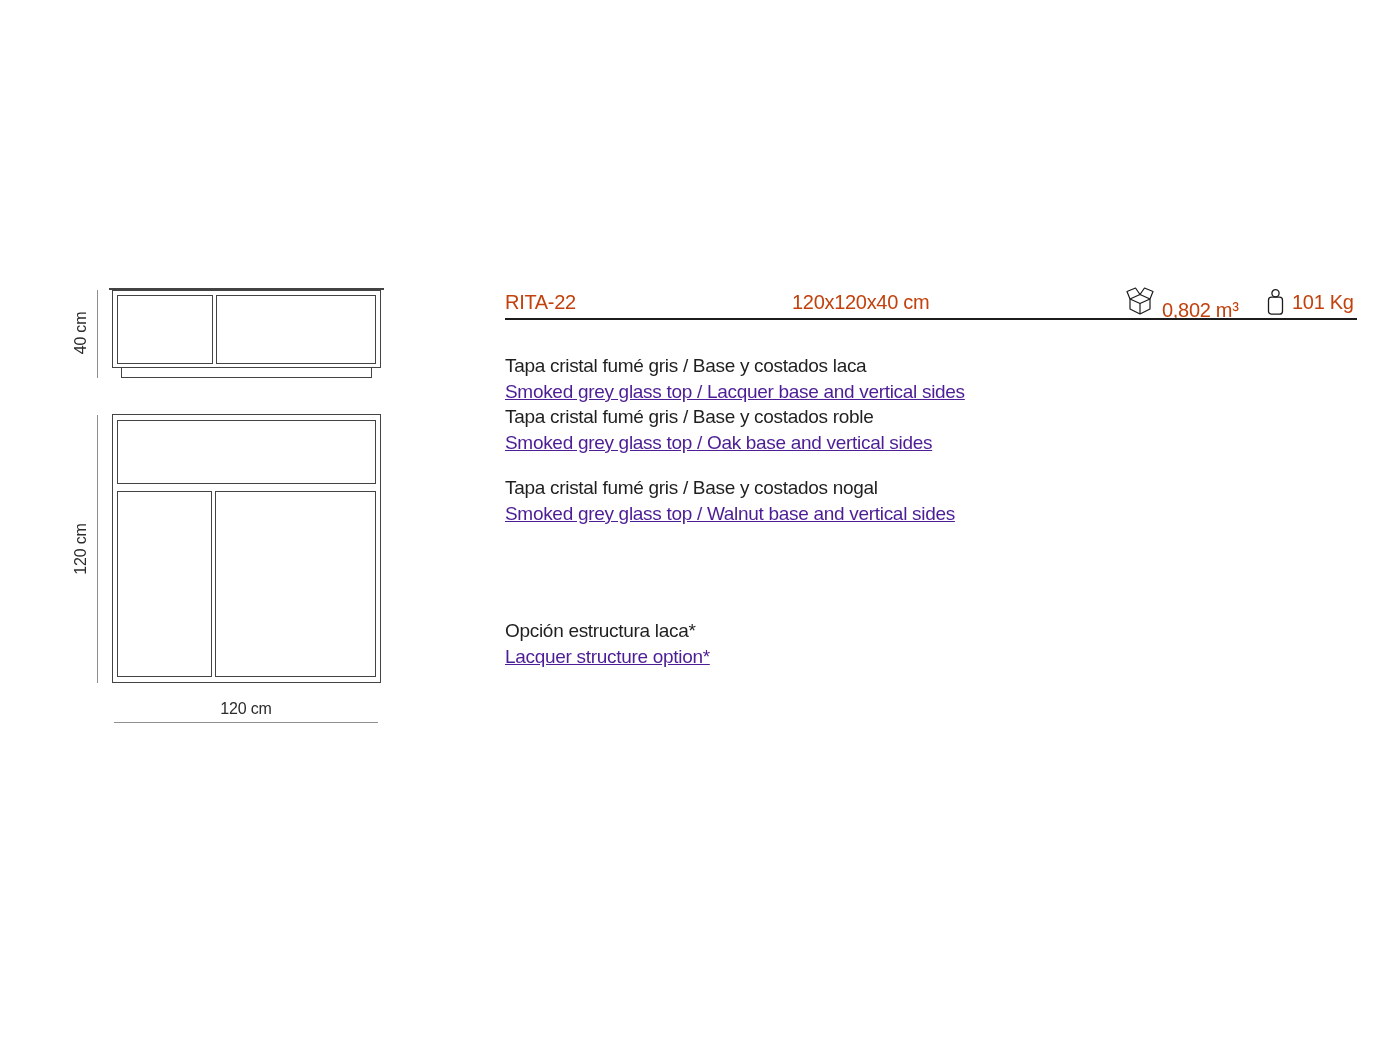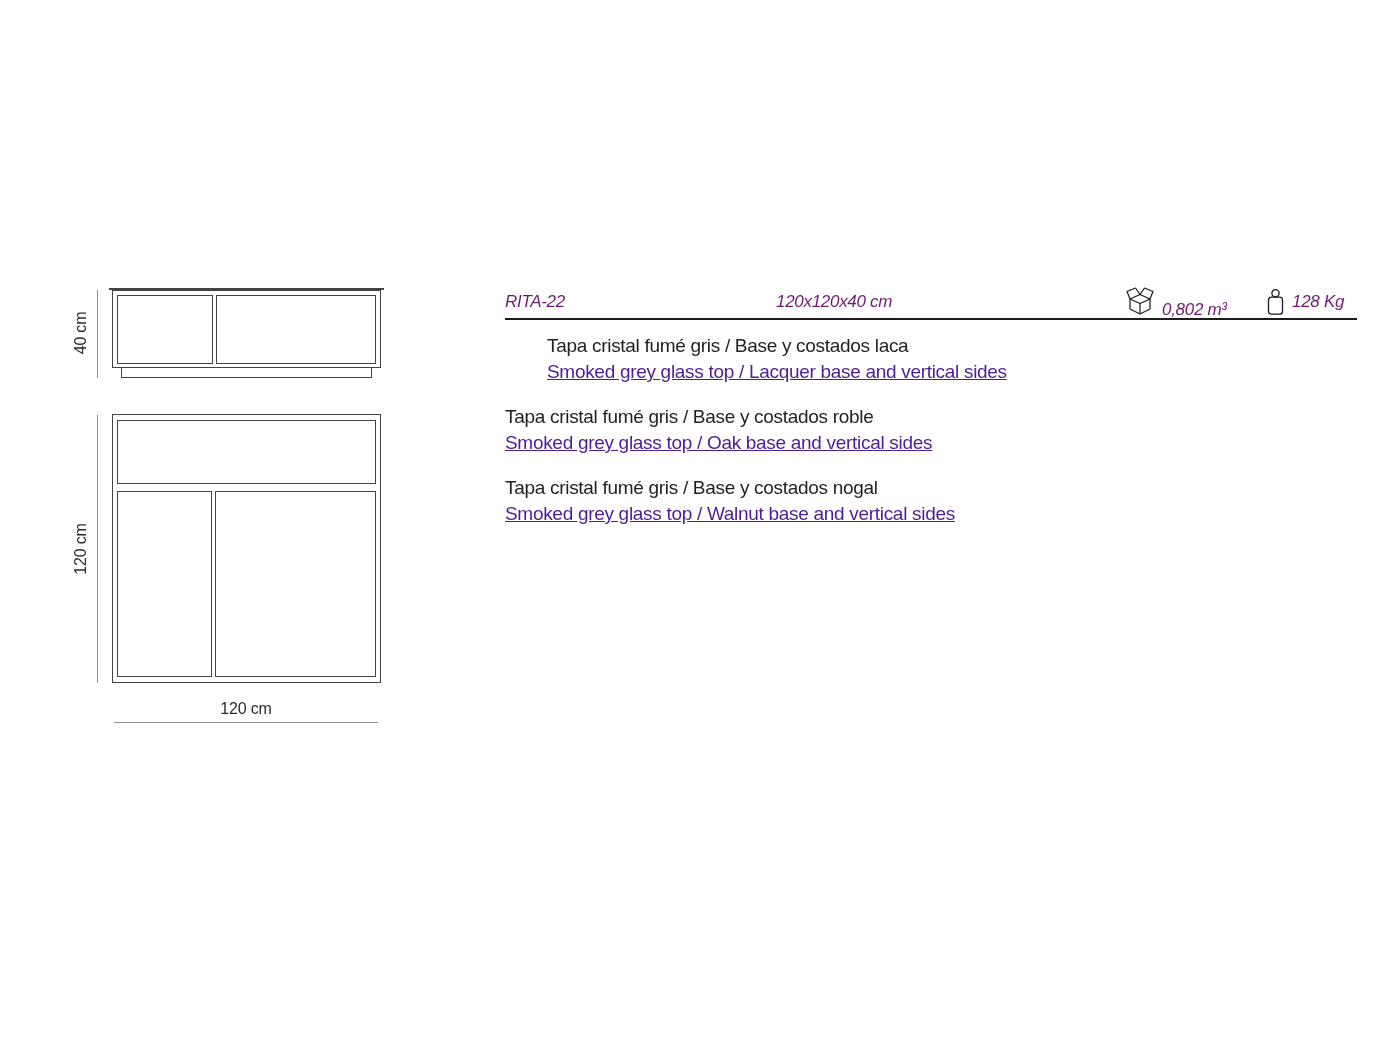--- a/index.html
+++ b/index.html
@@ -30,26 +30,25 @@
     letter-spacing: -0.2px;
     color: #2b2b2b;
     white-space: nowrap;
     transform: translate(-50%, -50%);
   }
   .dim-label.vertical { transform: translate(-50%, -50%) rotate(-90deg); }
   
   .hdr-text {
     position: absolute;
     top: 289px;
-    font-size: 17px;
+    font-size: 20px;
     line-height: 26px;
     letter-spacing: -0.3px;
-    color: #701a75;
+    color: #c2410c;
     white-space: nowrap;
-    font-style: italic;
   }
   .hdr-rule {
     position: absolute;
     left: 505px;
     top: 318px;
     width: 852px;
     height: 2px;
     background: #1c1c1c;
   }
   .hdr-icon { position: absolute; }
@@ -97,55 +96,59 @@
     <div class="stroke-rect thin" style="left:117px; top:420px; width:259px; height:64px;"></div>
     <div class="stroke-rect thin" style="left:117px; top:491px; width:95px; height:186px;"></div>
     <div class="stroke-rect thin" style="left:215px; top:491px; width:161px; height:186px;"></div>
 
     <div class="dim-label" style="left:246px; top:709px;">120 cm</div>
     <div class="dim-line" style="left:114px; top:722px; width:264px; height:1px;"></div>
   </div>
 
   <div>
     <div class="hdr-text" style="left:505px;">RITA-22</div>
-    <div class="hdr-text" style="left:776px;">120x120x40 cm</div>
+    <div class="hdr-text" style="left:792px;">120x120x40 cm</div>
 
     <div class="hdr-icon" style="left:1126px; top:286px;">
       <svg width="28" height="30" viewBox="0 0 28 30" fill="none" stroke="#1c1c1c" stroke-width="1.2" stroke-linejoin="round">
         <path d="M4,13 L4,23 L14,28 L24,23 L24,13"></path>
         <path d="M4,13 L14,17.5 L24,13"></path>
         <path d="M14,17.5 L14,28"></path>
         <path d="M4,13 L14,8.5 L24,13"></path>
         <path d="M4,13 L1,5.5 L9.5,2 L14,8.5"></path>
         <path d="M24,13 L27,5.5 L18.5,2 L14,8.5"></path>
       </svg>
     </div>
     <div class="hdr-text" style="left:1162px;margin-top:8px;">0,802 m³</div>
 
     <div class="hdr-icon" style="left:1266px; top:288px;">
       <svg width="19" height="28" viewBox="0 0 19 28" fill="none" stroke="#1c1c1c" stroke-width="1.3" stroke-linejoin="round">
         <circle cx="9.5" cy="5.3" r="3.6"></circle>
         <rect x="2.5" y="9.2" width="14" height="17" rx="3"></rect>
       </svg>
     </div>
-    <div class="hdr-text" style="left:1292px;">128 Kg</div>
+    <div class="hdr-text" style="left:1292px;">101 Kg</div>
 
     <div class="hdr-rule"></div>
   </div>
 
-  <div class="spec-block" style="top:333px;margin-left:42px;">
+  <div class="spec-block" style="top:353px;">
     <div class="spec-es">Tapa cristal fumé gris / Base y costados laca</div>
     <div class="spec-en">Smoked grey glass top / Lacquer base and vertical sides</div>
   </div>
 
   <div class="spec-block" style="top:404px;">
     <div class="spec-es">Tapa cristal fumé gris / Base y costados roble</div>
     <div class="spec-en">Smoked grey glass top / Oak base and vertical sides</div>
   </div>
 
   <div class="spec-block" style="top:475px;">
     <div class="spec-es">Tapa cristal fumé gris / Base y costados nogal</div>
     <div class="spec-en">Smoked grey glass top / Walnut base and vertical sides</div>
   </div>
 
 
+  <div class="spec-block" style="top:618px;">
+    <div class="spec-es">Opción estructura laca*</div>
+    <div class="spec-en">Lacquer structure option*</div>
+  </div>
 
 </div>
 
 </body></html>

